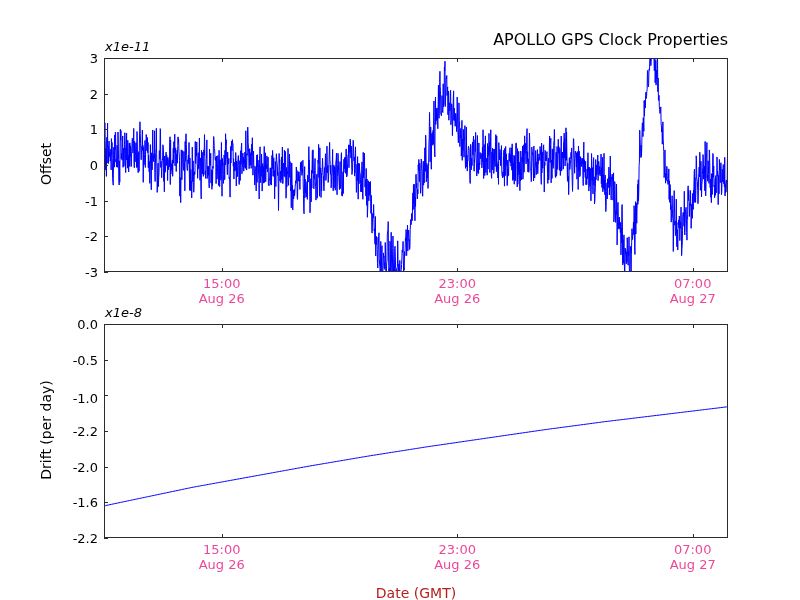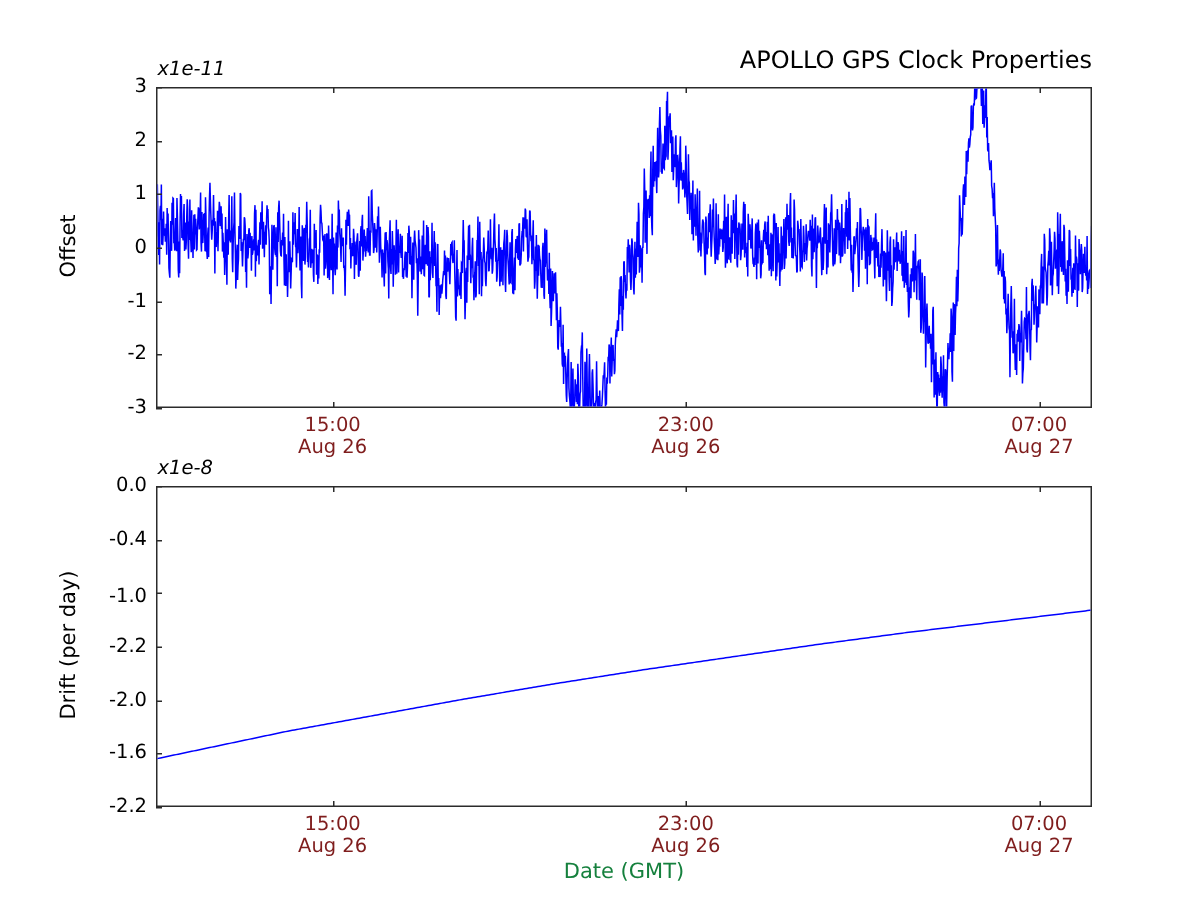--- a/index.html
+++ b/index.html
@@ -47,36 +47,37 @@
     font-size: 14px;
     color: #000000;
     white-space: nowrap;
     transform-origin: 50% 50%;
     transform: rotate(-90deg);
     text-align: center;
   }
   .xlabel {
     position: absolute;
     font-size: 14px;
-    color: #15803d;
+    color: #b91c1c;
     white-space: nowrap;
     text-align: center;
+    margin-top: 12px;
   }
   .ytick-label {
     position: absolute;
     font-size: 13px;
     color: #000000;
     text-align: right;
     white-space: nowrap;
     transform: translateY(-50%);
   }
   .xtick-label {
     position: absolute;
     font-size: 13px;
-    color: #7f1d1d;
+    color: #ec4899;
     text-align: center;
     white-space: nowrap;
     transform: translateX(-50%);
     line-height: 1.12;
   }
   .tick {
     position: absolute;
     background: #2b2b2b;
   }
   .tick-y { width: 4px; height: 1px; }
@@ -143,21 +144,21 @@
       <clipPath id="clip-drift-panel">
         <rect x="105" y="325" width="622" height="212"></rect>
       </clipPath>
       <path d="M104.00,505.90L105.49,505.59L106.98,505.27L108.47,504.96L109.96,504.65L111.45,504.34L112.94,504.02L114.42,503.71L115.91,503.40L117.40,503.08L118.89,502.77L120.38,502.46L121.87,502.15L123.36,501.83L124.85,501.52L126.34,501.21L127.83,500.90L129.32,500.58L130.81,500.27L132.30,499.96L133.79,499.64L135.27,499.33L136.76,499.02L138.25,498.71L139.74,498.39L141.23,498.08L142.72,497.77L144.21,497.45L145.70,497.14L147.19,496.83L148.68,496.52L150.17,496.20L151.66,495.89L153.15,495.58L154.63,495.26L156.12,494.95L157.61,494.64L159.10,494.33L160.59,494.01L162.08,493.70L163.57,493.39L165.06,493.08L166.55,492.76L168.04,492.45L169.53,492.14L171.02,491.82L172.51,491.51L174.00,491.20L175.48,490.89L176.97,490.57L178.46,490.26L179.95,489.95L181.44,489.63L182.93,489.32L184.42,489.01L185.91,488.70L187.40,488.38L188.89,488.07L190.38,487.76L191.87,487.44L193.36,487.16L194.84,486.89L196.33,486.62L197.82,486.35L199.31,486.08L200.80,485.81L202.29,485.54L203.78,485.27L205.27,485.00L206.76,484.73L208.25,484.45L209.74,484.18L211.23,483.91L212.72,483.64L214.21,483.37L215.69,483.10L217.18,482.83L218.67,482.56L220.16,482.29L221.65,482.02L223.14,481.75L224.63,481.48L226.12,481.21L227.61,480.94L229.10,480.67L230.59,480.39L232.08,480.12L233.57,479.85L235.05,479.58L236.54,479.31L238.03,479.04L239.52,478.77L241.01,478.50L242.50,478.23L243.99,477.96L245.48,477.69L246.97,477.42L248.46,477.15L249.95,476.88L251.44,476.60L252.93,476.33L254.42,476.06L255.90,475.79L257.39,475.52L258.88,475.25L260.37,474.98L261.86,474.71L263.35,474.44L264.84,474.17L266.33,473.90L267.82,473.63L269.31,473.36L270.80,473.09L272.29,472.82L273.78,472.54L275.26,472.27L276.75,472.00L278.24,471.73L279.73,471.46L281.22,471.19L282.71,470.92L284.20,470.65L285.69,470.38L287.18,470.11L288.67,469.84L290.16,469.57L291.65,469.30L293.14,469.03L294.63,468.75L296.11,468.48L297.60,468.21L299.09,467.94L300.58,467.67L302.07,467.40L303.56,467.13L305.05,466.86L306.54,466.59L308.03,466.32L309.52,466.05L311.01,465.79L312.50,465.54L313.99,465.28L315.47,465.03L316.96,464.78L318.45,464.53L319.94,464.27L321.43,464.02L322.92,463.77L324.41,463.52L325.90,463.26L327.39,463.01L328.88,462.76L330.37,462.50L331.86,462.25L333.35,462.00L334.84,461.75L336.32,461.49L337.81,461.24L339.30,460.99L340.79,460.74L342.28,460.48L343.77,460.23L345.26,459.98L346.75,459.73L348.24,459.47L349.73,459.22L351.22,458.97L352.71,458.71L354.20,458.46L355.68,458.21L357.17,457.96L358.66,457.70L360.15,457.45L361.64,457.20L363.13,456.95L364.62,456.69L366.11,456.44L367.60,456.19L369.09,455.94L370.58,455.70L372.07,455.47L373.56,455.23L375.05,455.00L376.53,454.76L378.02,454.53L379.51,454.30L381.00,454.06L382.49,453.83L383.98,453.59L385.47,453.36L386.96,453.12L388.45,452.89L389.94,452.65L391.43,452.42L392.92,452.18L394.41,451.95L395.89,451.72L397.38,451.48L398.87,451.25L400.36,451.01L401.85,450.78L403.34,450.54L404.83,450.31L406.32,450.07L407.81,449.84L409.30,449.60L410.79,449.37L412.28,449.13L413.77,448.90L415.26,448.67L416.74,448.43L418.23,448.20L419.72,447.96L421.21,447.73L422.70,447.49L424.19,447.26L425.68,447.02L427.17,446.79L428.66,446.56L430.15,446.35L431.64,446.13L433.13,445.91L434.62,445.70L436.11,445.48L437.59,445.27L439.08,445.05L440.57,444.83L442.06,444.62L443.55,444.40L445.04,444.18L446.53,443.97L448.02,443.75L449.51,443.53L451.00,443.32L452.49,443.10L453.98,442.88L455.47,442.67L456.95,442.45L458.44,442.23L459.93,442.02L461.42,441.80L462.91,441.58L464.40,441.37L465.89,441.15L467.38,440.93L468.87,440.72L470.36,440.50L471.85,440.28L473.34,440.07L474.83,439.85L476.32,439.63L477.80,439.42L479.29,439.20L480.78,438.99L482.27,438.77L483.76,438.55L485.25,438.34L486.74,438.12L488.23,437.90L489.72,437.69L491.21,437.47L492.70,437.25L494.19,437.04L495.68,436.82L497.16,436.60L498.65,436.39L500.14,436.17L501.63,435.95L503.12,435.74L504.61,435.52L506.10,435.30L507.59,435.09L509.08,434.87L510.57,434.65L512.06,434.44L513.55,434.22L515.04,434.00L516.53,433.79L518.01,433.57L519.50,433.35L520.99,433.14L522.48,432.92L523.97,432.71L525.46,432.49L526.95,432.27L528.44,432.06L529.93,431.84L531.42,431.62L532.91,431.41L534.40,431.19L535.89,430.97L537.37,430.76L538.86,430.54L540.35,430.32L541.84,430.11L543.33,429.89L544.82,429.67L546.31,429.47L547.80,429.27L549.29,429.07L550.78,428.87L552.27,428.67L553.76,428.47L555.25,428.28L556.74,428.08L558.22,427.88L559.71,427.68L561.20,427.48L562.69,427.28L564.18,427.08L565.67,426.89L567.16,426.69L568.65,426.49L570.14,426.29L571.63,426.09L573.12,425.89L574.61,425.69L576.10,425.50L577.58,425.30L579.07,425.10L580.56,424.90L582.05,424.70L583.54,424.50L585.03,424.31L586.52,424.11L588.01,423.91L589.50,423.71L590.99,423.51L592.48,423.31L593.97,423.11L595.46,422.92L596.95,422.72L598.43,422.52L599.92,422.32L601.41,422.12L602.90,421.92L604.39,421.72L605.88,421.54L607.37,421.36L608.86,421.18L610.35,421.00L611.84,420.82L613.33,420.64L614.82,420.46L616.31,420.28L617.79,420.10L619.28,419.92L620.77,419.74L622.26,419.56L623.75,419.38L625.24,419.20L626.73,419.02L628.22,418.84L629.71,418.66L631.20,418.48L632.69,418.30L634.18,418.12L635.67,417.94L637.16,417.75L638.64,417.57L640.13,417.39L641.62,417.21L643.11,417.03L644.60,416.85L646.09,416.67L647.58,416.49L649.07,416.31L650.56,416.13L652.05,415.95L653.54,415.77L655.03,415.59L656.52,415.41L658.00,415.23L659.49,415.05L660.98,414.87L662.47,414.69L663.96,414.51L665.45,414.33L666.94,414.15L668.43,413.97L669.92,413.78L671.41,413.60L672.90,413.42L674.39,413.24L675.88,413.06L677.37,412.88L678.85,412.70L680.34,412.52L681.83,412.34L683.32,412.16L684.81,411.98L686.30,411.80L687.79,411.62L689.28,411.44L690.77,411.26L692.26,411.08L693.75,410.90L695.24,410.72L696.73,410.54L698.21,410.36L699.70,410.18L701.19,409.99L702.68,409.81L704.17,409.63L705.66,409.45L707.15,409.27L708.64,409.09L710.13,408.91L711.62,408.73L713.11,408.55L714.60,408.37L716.09,408.19L717.58,408.01L719.06,407.83L720.55,407.65L722.04,407.47L723.53,407.27L725.02,407.07L726.51,406.87L728.00,406.68" fill="none" stroke="#0000ff" stroke-width="1.0" clip-path="url(#clip-drift-panel)"></path>
     </svg>
 
   <div id="ticks-bot">
       <div class="tick tick-y" style="left: 104px; top: 324px;"></div>
       <div class="ytick-label" style="left: 46px; width: 52px; top: 324px;">0.0</div>
       <div class="tick tick-y" style="left: 104px; top: 360px;"></div>
-      <div class="ytick-label" style="left: 46px; width: 52px; top: 359.667px;">-0.4</div>
+      <div class="ytick-label" style="left: 46px; width: 52px; top: 359.667px;">-0.5</div>
       <div class="tick tick-y" style="left: 104px; top: 395px;"></div>
       <div class="ytick-label" style="left: 46px; width: 52px; top: 398px;">-1.0</div>
       <div class="tick tick-y" style="left: 104px; top: 431px;"></div>
       <div class="ytick-label" style="left: 46px; width: 52px; top: 431px;">-2.2</div>
       <div class="tick tick-y" style="left: 104px; top: 467px;"></div>
       <div class="ytick-label" style="left: 46px; width: 52px; top: 466.667px;">-2.0</div>
       <div class="tick tick-y" style="left: 104px; top: 502px;"></div>
       <div class="ytick-label" style="left: 46px; width: 52px; top: 502.333px;">-1.6</div>
       <div class="tick tick-y" style="left: 104px; top: 538px;"></div>
       <div class="ytick-label" style="left: 46px; width: 52px; top: 538px;">-2.2</div>

